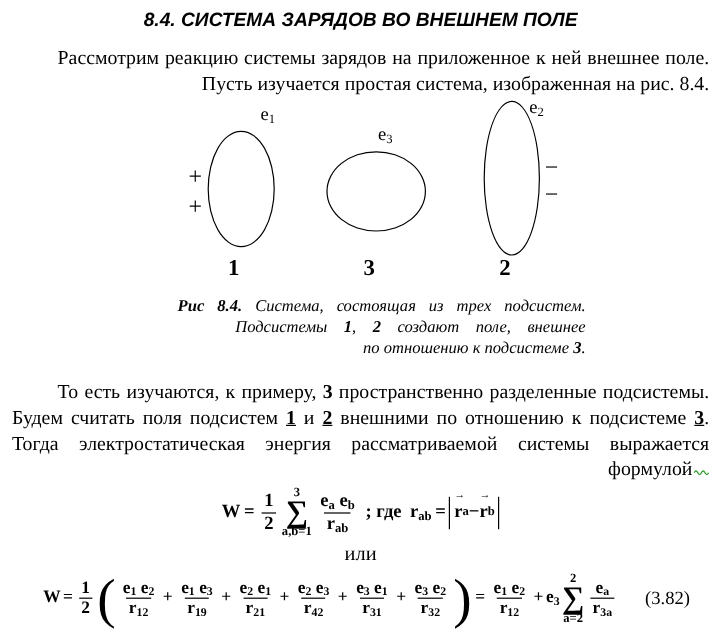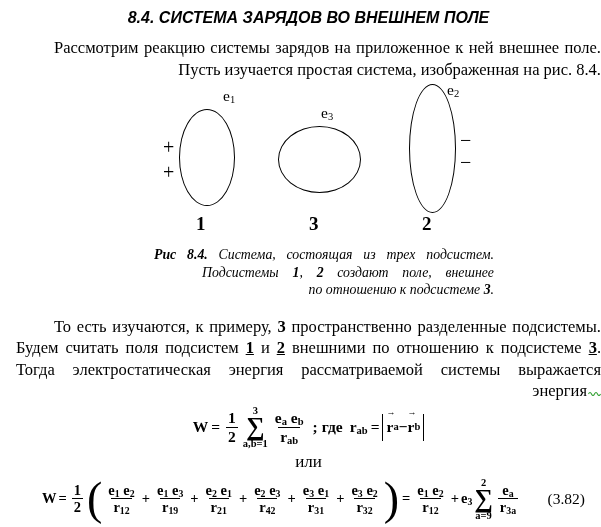--- a/index.html
+++ b/index.html
@@ -1,17 +1,17 @@
 <!DOCTYPE html>
 <html><head>
 <meta charset="utf-8">
 <style>
   html,body{margin:0;padding:0;background:#fff;}
   body{width:601px;height:527px;overflow:hidden;color:#000;}
-  .page{padding:6px 0 0;font-family:"Liberation Serif",serif;font-size:16.5px;line-height:21.5px;margin-left:16px;}
+  .page{padding:6px 10px 0;font-family:"Liberation Serif",serif;font-size:16.5px;line-height:21.5px;}
   h1{font-family:"Liberation Sans",sans-serif;font-style:italic;font-weight:bold;
      font-size:16px;line-height:20px;text-align:center;margin:2px 0 9px;}
   .ln{text-align:justify;text-align-last:justify;}
   .ln-left{text-align:right;}
   .ind{text-indent:38px;}
   .ul{text-decoration:underline;}
 
   
   .figure{position:relative;height:151px;margin:8px 0 0;}
   .ellipse{position:absolute;border:1.4px solid #000;border-radius:50%;}
@@ -98,21 +98,21 @@
   <div class="caption">
     <div class="ln"><b>Рис 8.4.</b> Система, состоящая из трех подсистем.</div>
     <div class="ln cap-cont">Подсистемы <b>1</b>, <b>2</b> создают поле, внешнее</div>
     <div class="ln-left cap-cont">по отношению к подсистеме <b>3</b>.</div>
   </div>
 
   <div class="para2">
     <div class="ln ind">То есть изучаются, к примеру, <b>3</b> пространственно разделенные подсистемы.</div>
     <div class="ln">Будем считать поля подсистем <b class="ul">1</b> и <b class="ul">2</b> внешними по отношению к подсистеме <b class="ul">3</b>.</div>
     <div class="ln">Тогда электростатическая энергия рассматриваемой системы выражается</div>
-    <div class="ln-left"><span>энергия</span><svg class="squig" width="13" height="6" viewBox="0 0 13 6">
+    <div class="ln-left"><span>формулой</span><svg class="squig" width="13" height="6" viewBox="0 0 13 6">
           <path d="M0.5 4 Q2 1 3.5 4 T6.5 4 T9.5 4 T12.5 4" stroke="#2e9e2e" stroke-width="1.1" fill="none"></path>
         </svg></div>
   </div>
 
   <div class="formula f1">
     <span>W</span>
     <span class="op">=</span>
     <span class="frac">
       <span class="num">1</span>
       <span class="den">2</span>
@@ -175,21 +175,21 @@
     <span class="op2">=</span>
     <span class="frac">
       <span class="num">e<sub>1</sub> e<sub>2</sub></span>
       <span class="den">r<sub>12</sub></span>
     </span>
     <span class="op2">+</span>
     <span>e<sub>3</sub></span>
     <span class="sum">
       <span class="t">2</span>
       <span class="s">∑</span>
-      <span class="b">a=9</span>
+      <span class="b">a=2</span>
     </span>
     <span class="frac">
       <span class="num">e<sub>a</sub></span>
       <span class="den">r<sub>3a</sub></span>
     </span>
     <span class="eqno">(3.82)</span>
   </div>
 
 </div>
 

